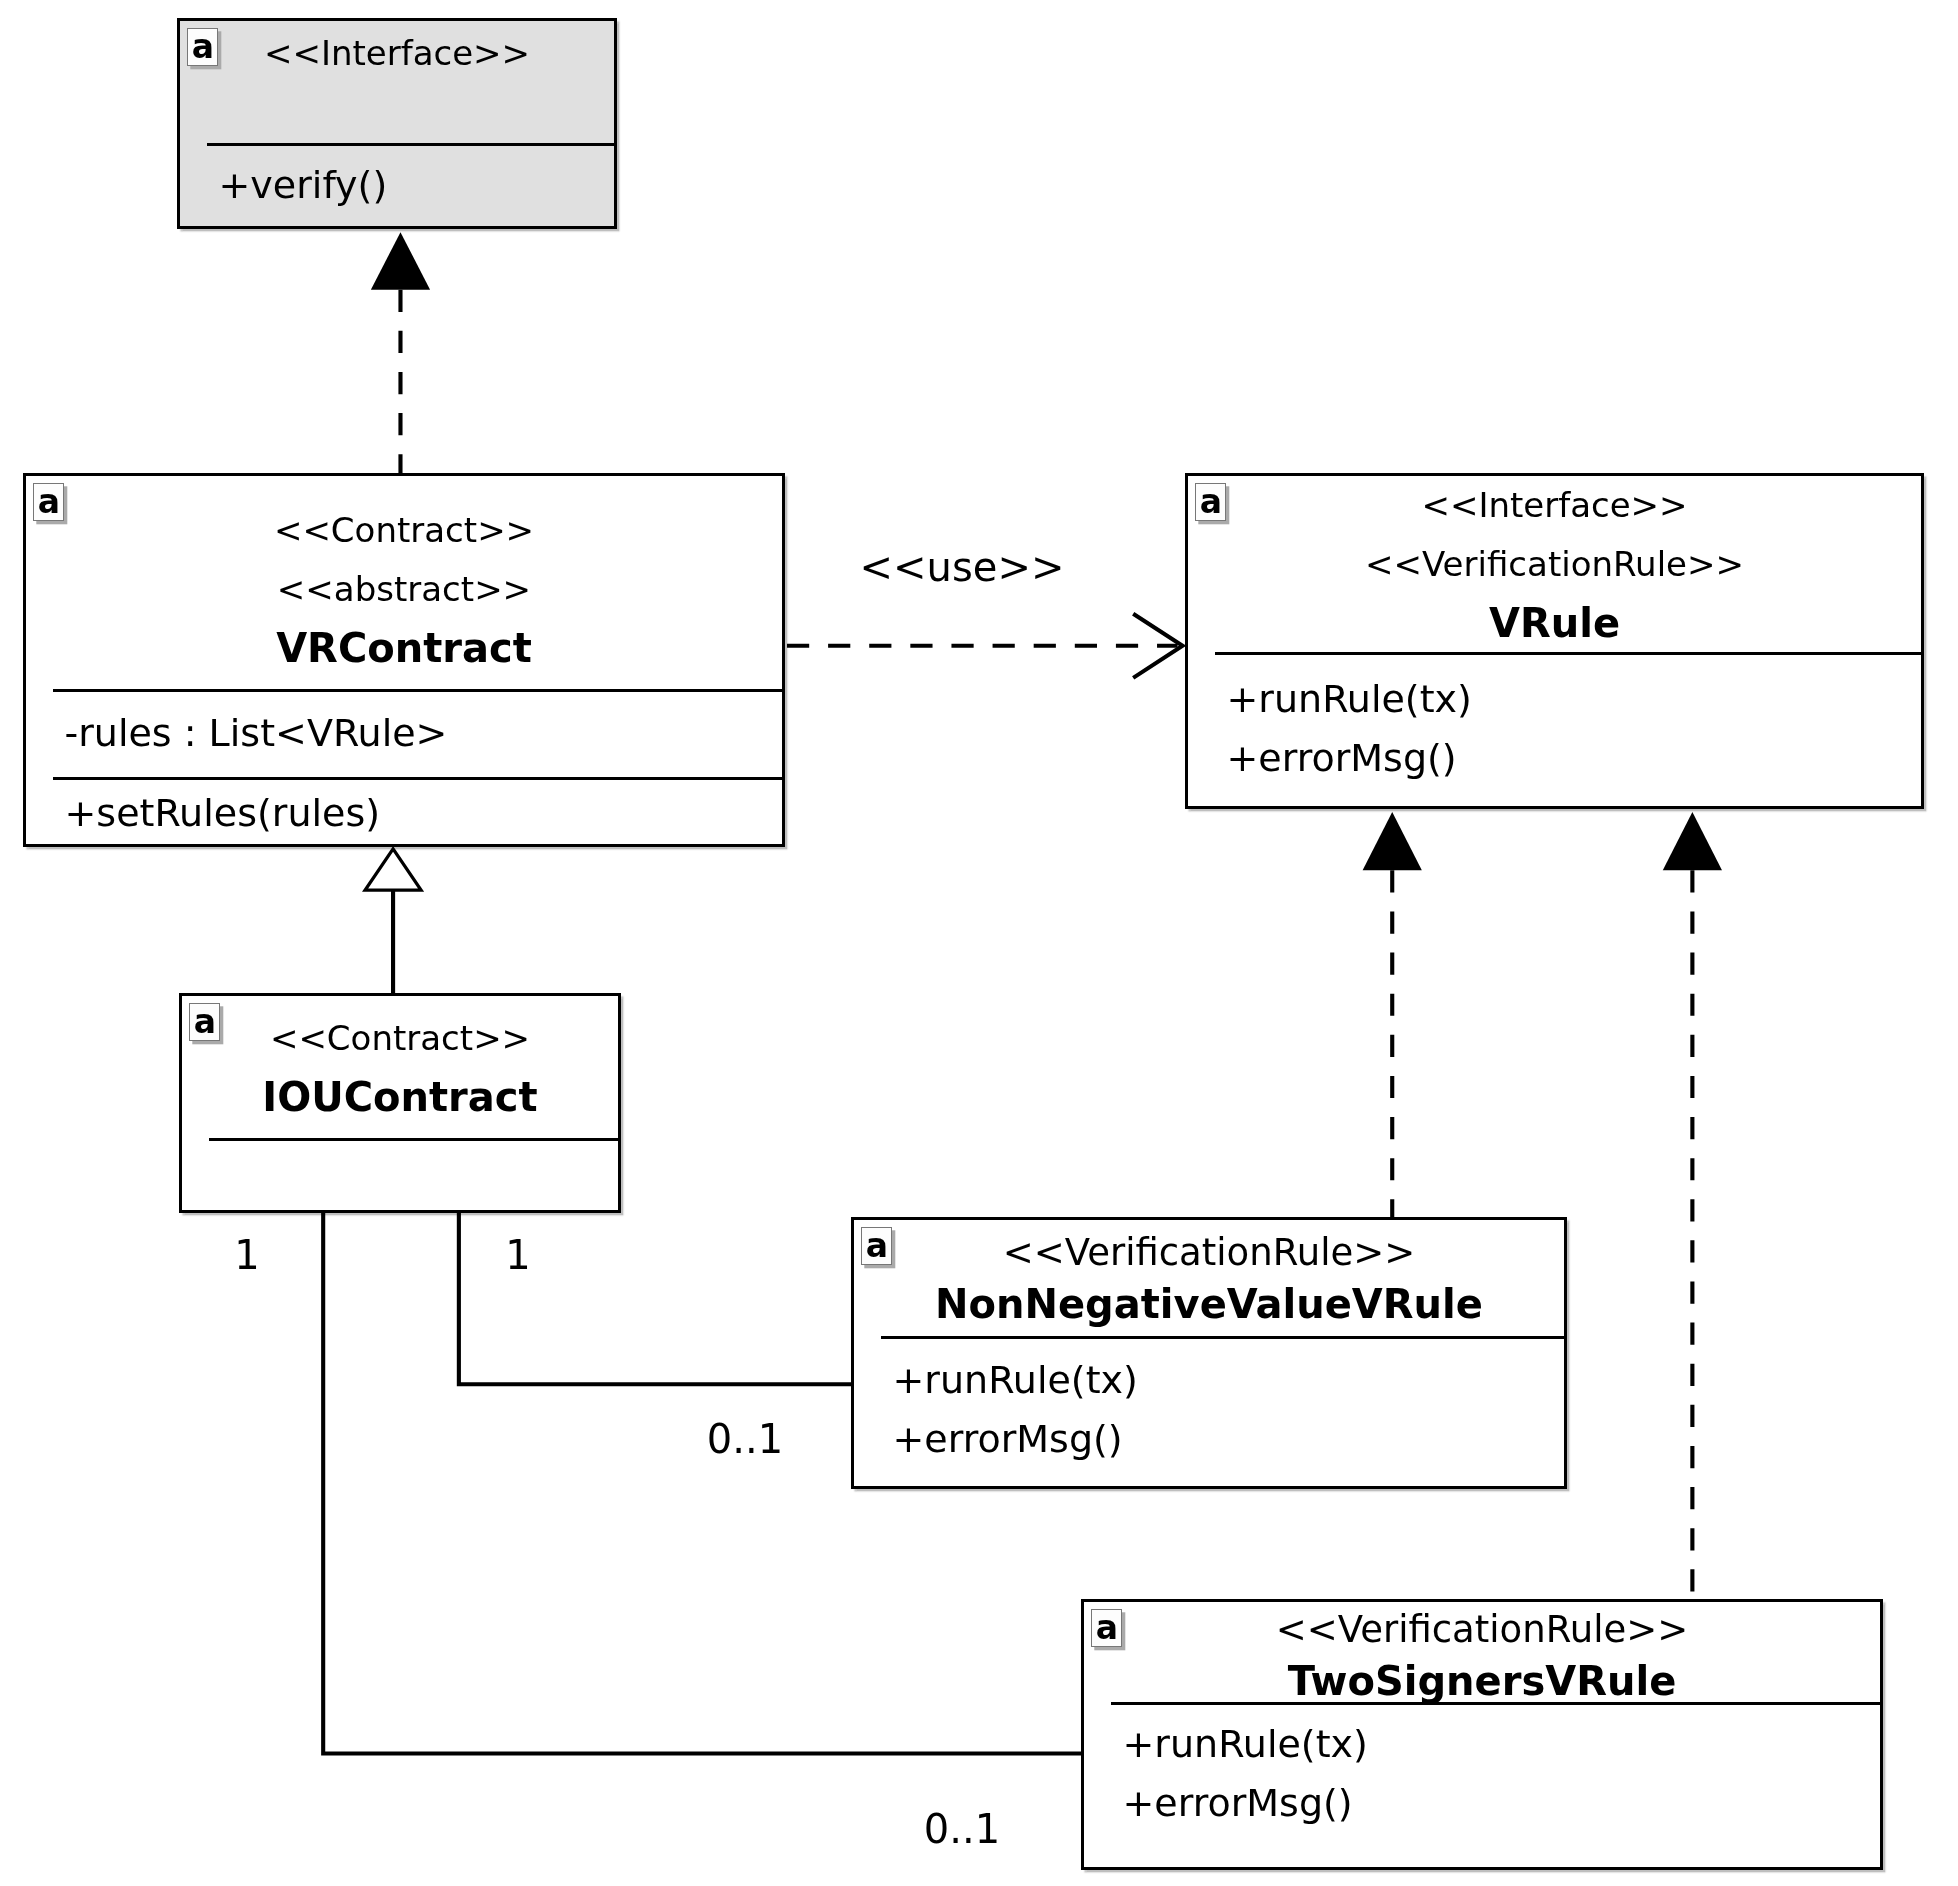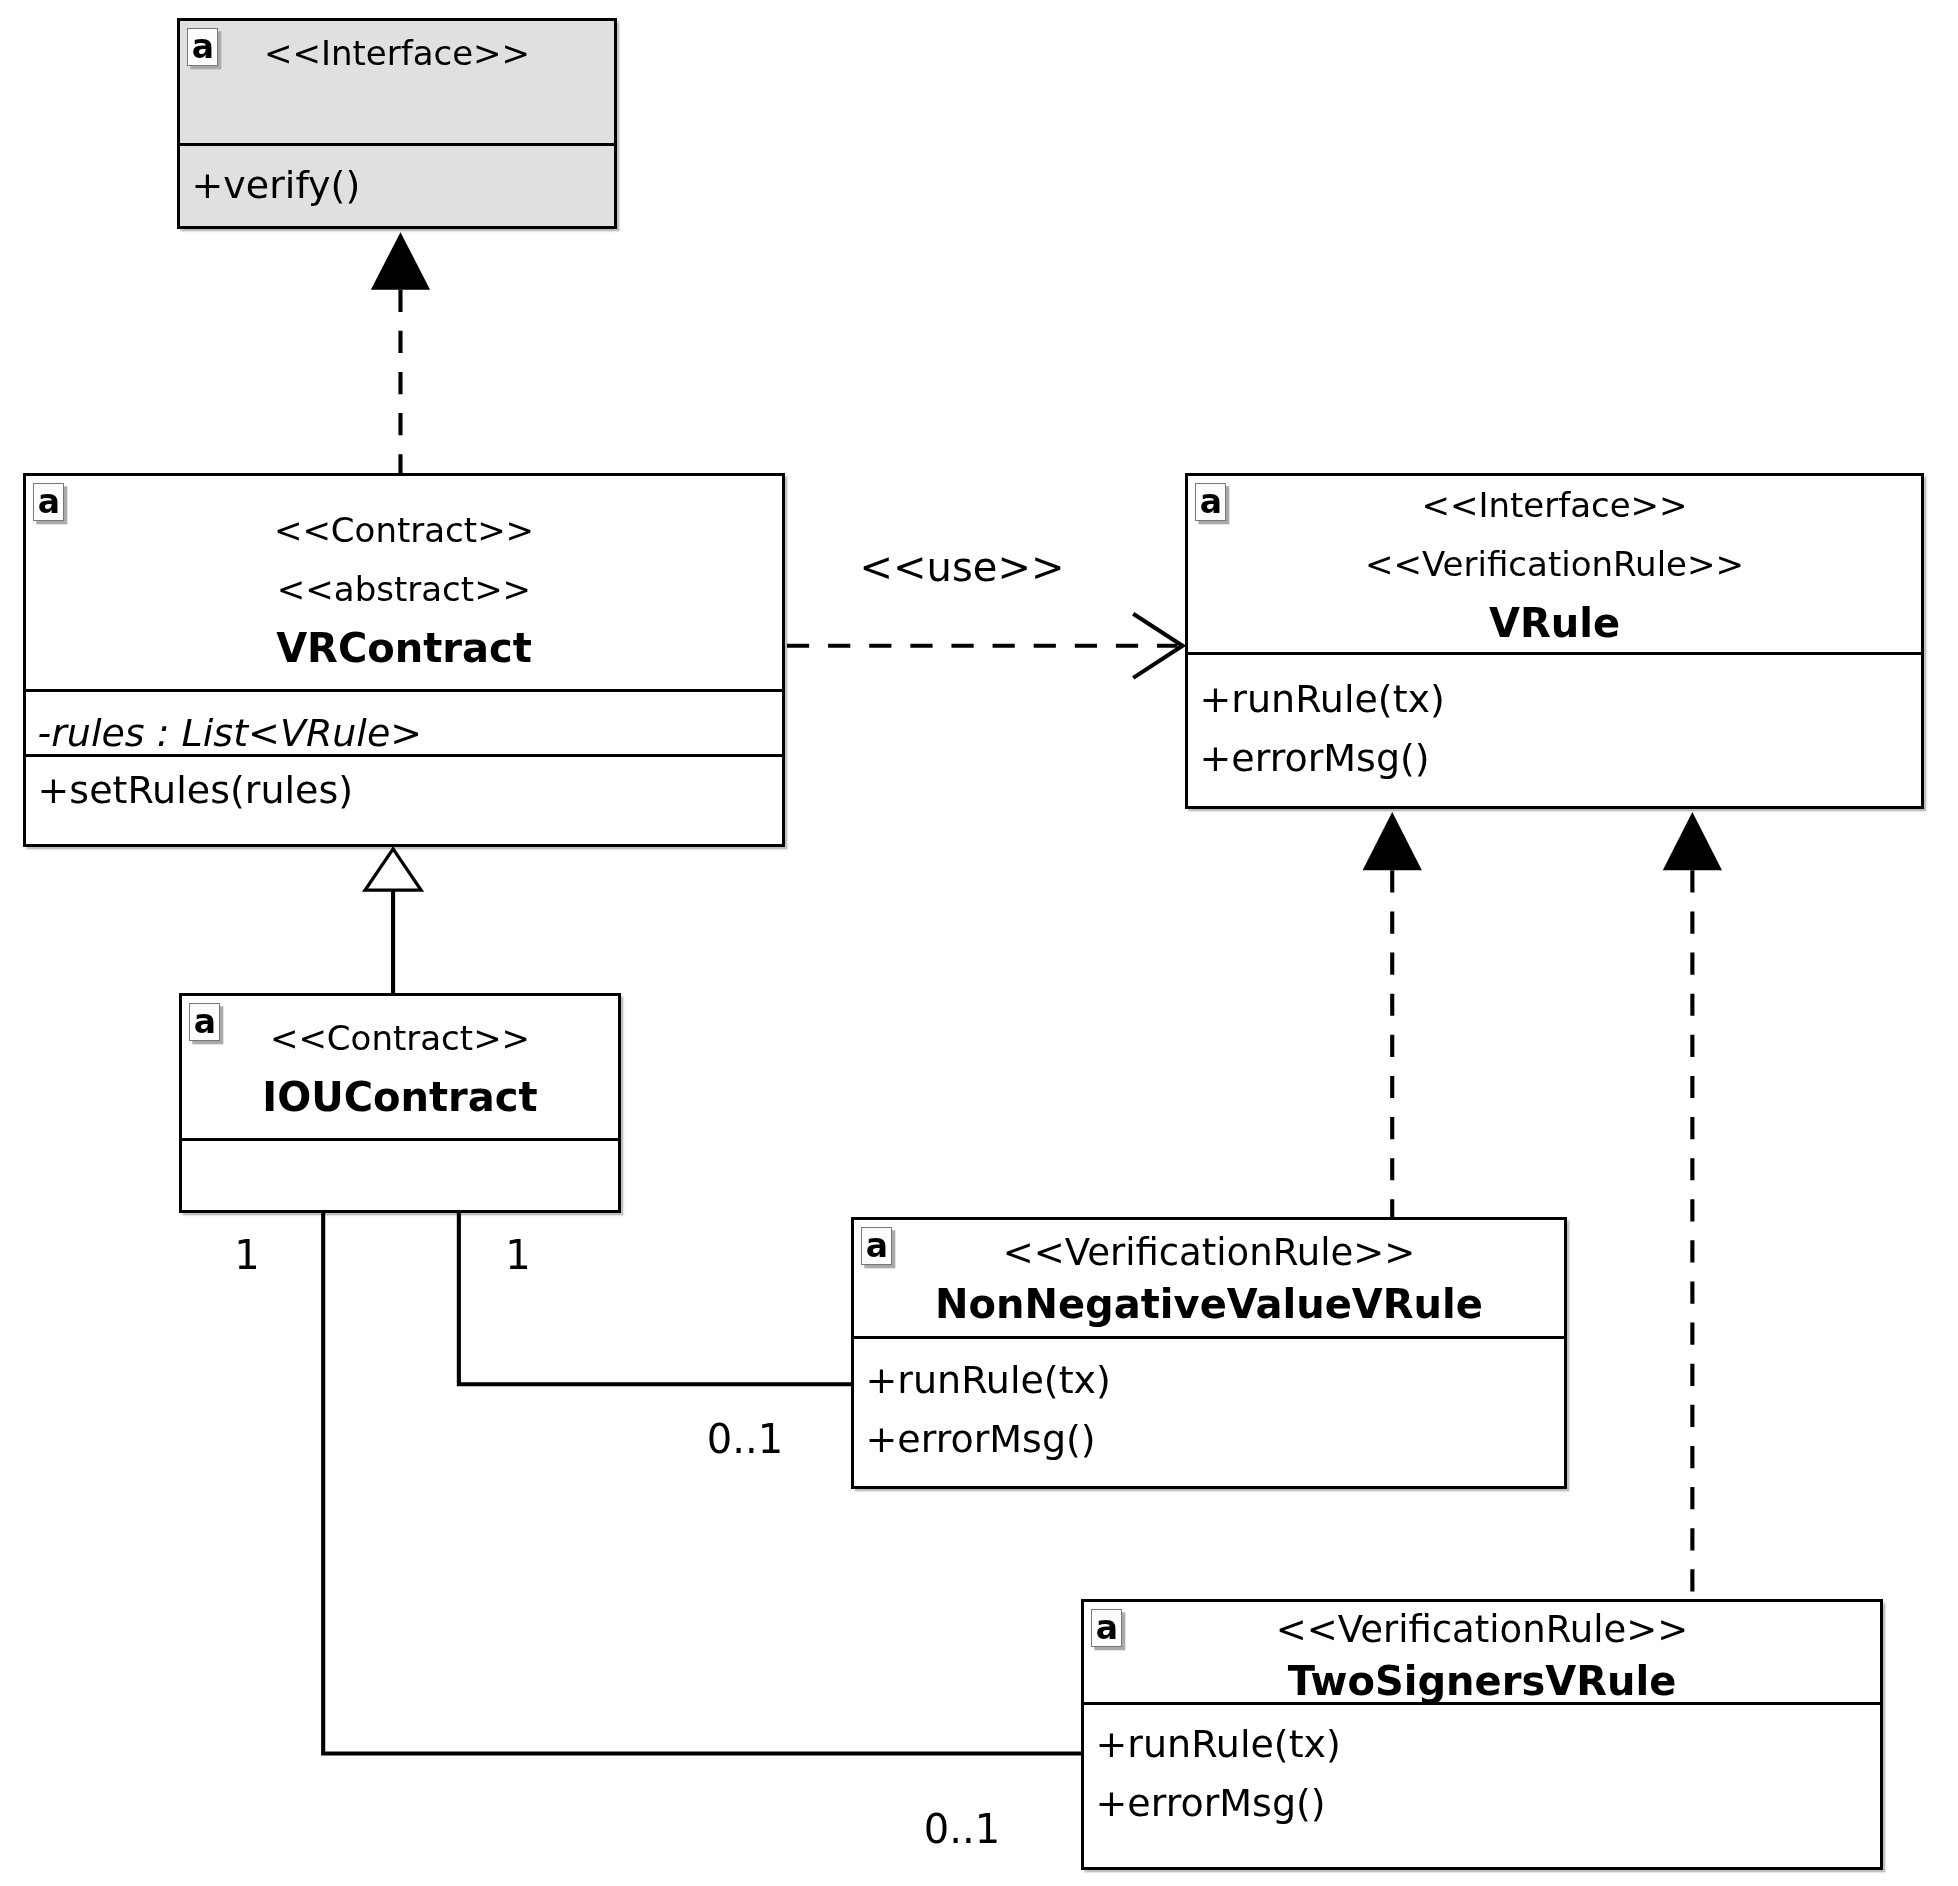--- a/index.html
+++ b/index.html
@@ -16,21 +16,21 @@
   .uml-class {
     position: absolute;
     border: 3.3px solid #000;
     background: #ffffff;
     box-sizing: border-box;
     box-shadow: 2.5px 2.5px 1.6px rgba(0,0,0,0.25);
   }
   .uml-class.shaded { background: #e0e0e0; }
 
   .compartment { box-sizing: border-box; position: relative; overflow: hidden; }
-  .compartment.sep { border-top: 3.3px solid #000; }
+  .compartment.sep { border-top: 3.3px solid #000; margin-left: 27px; }
 
   .header { text-align: center; }
   .stereotype { font-size: 34px; line-height: 59px; white-space: nowrap; }
   .class-name  { font-size: 40px; line-height: 59px; font-weight: bold; white-space: nowrap; }
   .compact .stereotype { line-height: 51px; font-size: 37px; }
   .compact .class-name { line-height: 53px; }
 
   .members { text-align: left; }
   .member {
     font-size: 38px;
@@ -110,21 +110,21 @@
     </div>
   </div>
 
   <div class="uml-class" style="left:23px; top:473px; width:762px; height:374px;">
     <span class="class-icon">a</span>
     <div class="compartment header" style="height:213px; padding-top:25px;">
       <div class="stereotype">&lt;&lt;Contract&gt;&gt;</div>
       <div class="stereotype">&lt;&lt;abstract&gt;&gt;</div>
       <div class="class-name">VRContract</div>
     </div>
-    <div class="compartment sep members" style="height:65px; padding-top:11.5px;font-style:italic;">
+    <div class="compartment sep members" style="height:88px; padding-top:11.5px;">
       <div class="member">-rules : List&lt;VRule&gt;</div>
     </div>
     <div class="compartment sep members" style="height:88px; padding-top:4.1px;">
       <div class="member">+setRules(rules)</div>
     </div>
   </div>
 
   <div class="uml-class" style="left:1185px; top:473px; width:739px; height:336px;">
     <span class="class-icon">a</span>
     <div class="compartment header" style="height:176px; padding-top:0px;">

